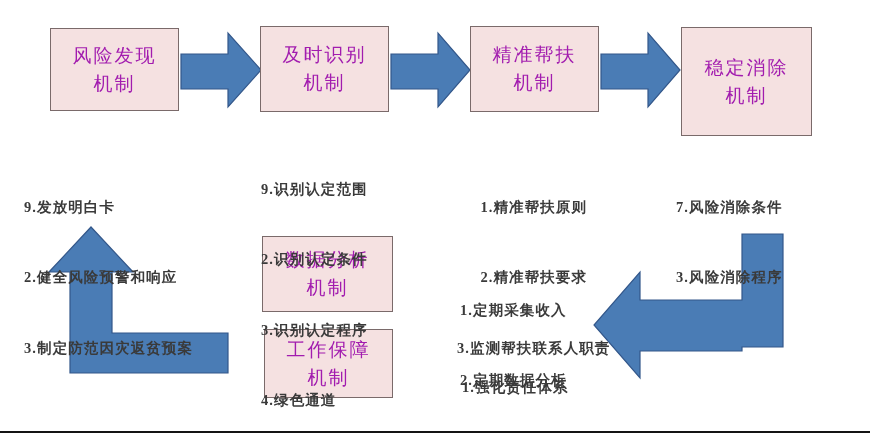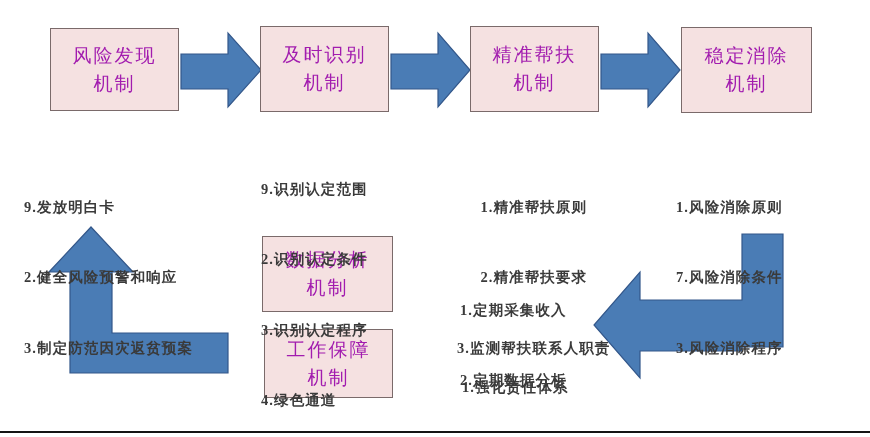--- a/index.html
+++ b/index.html
@@ -99,21 +99,21 @@
   <div class="pbox" style="left:260px; top:26px; width:129px; height:86px;">
     <span class="l1">及时识别</span>
     <span class="l2">机制</span>
   </div>
 
   <div class="pbox" style="left:470px; top:26px; width:129px; height:86px;">
     <span class="l1">精准帮扶</span>
     <span class="l2">机制</span>
   </div>
 
-  <div class="pbox" style="left:681px; top:27px; width:131px; height:86px;">
+  <div class="pbox" style="left:681px; top:27px; width:131px; height:109px;">
     <span class="l1">稳定消除</span>
     <span class="l2">机制</span>
   </div>
 
   <div class="pbox" style="left:262px; top:236px; width:131px; height:76px;">
     <span class="l1">数据分析</span>
     <span class="l2">机制</span>
   </div>
 
   <div class="pbox" style="left:264px; top:329px; width:129px; height:69px;">
@@ -134,21 +134,20 @@
     <span class="line">4.绿色通道</span>
   </div>
 
   <div class="tblock" style="left:457px; top:149px;text-align:center;">
     <span class="line">1.精准帮扶原则</span>
     <span class="line">2.精准帮扶要求</span>
     <span class="line">3.监测帮扶联系人职责</span>
   </div>
 
   <div class="tblock" style="left:676px; top:149px;">
-    <span class="line">1.风险消除原则</span>
     <span class="line">7.风险消除条件</span>
     <span class="line">3.风险消除程序</span>
   </div>
 
   <div class="tblock" style="left:460px; top:252px;">
     <span class="line">1.定期采集收入</span>
     <span class="line">2.定期数据分析</span>
     
   </div>
 

